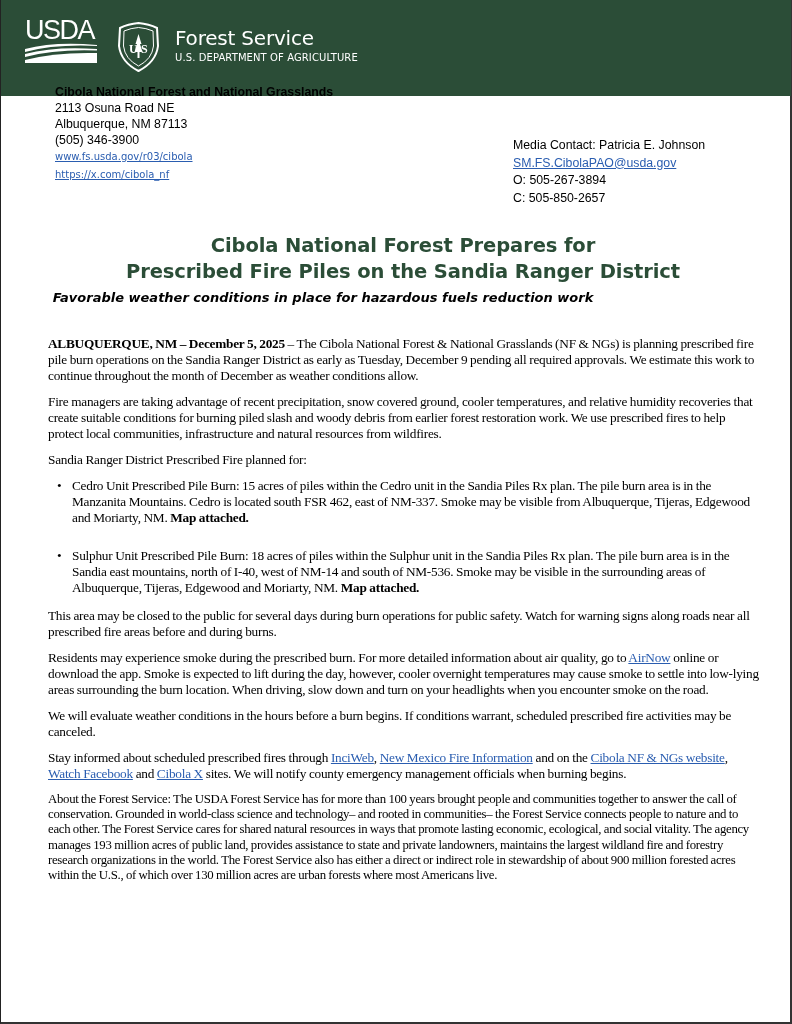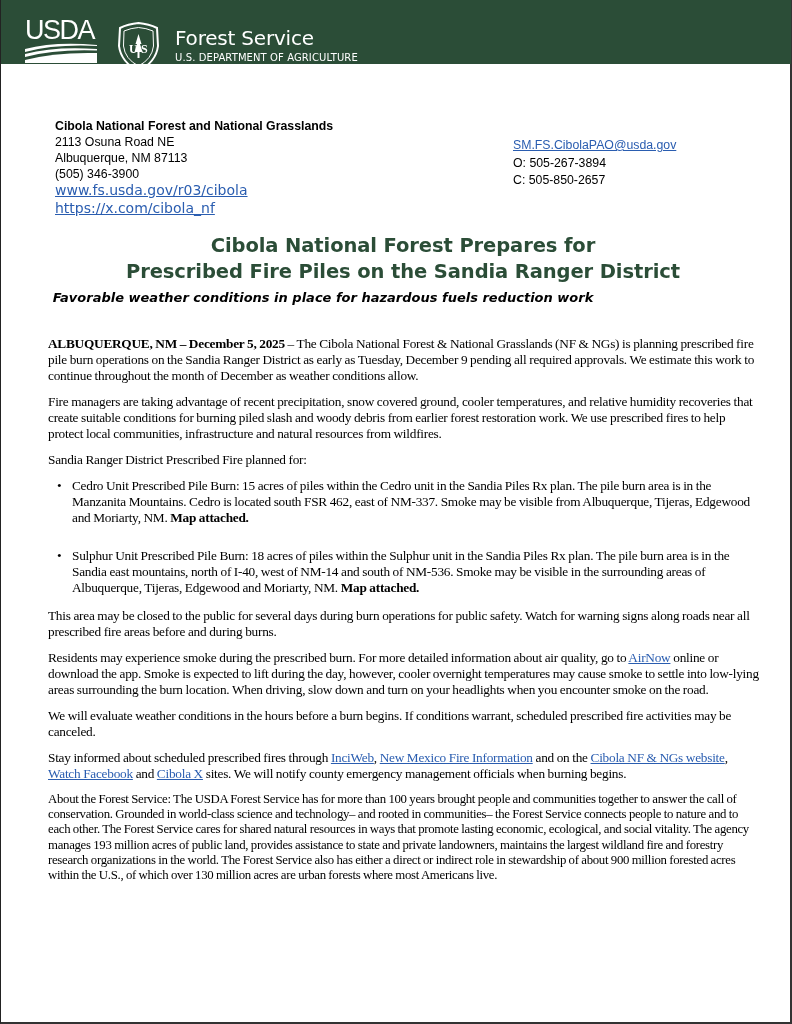--- a/index.html
+++ b/index.html
@@ -1,32 +1,32 @@
 <!DOCTYPE html>
 <html><head>
   <meta charset="utf-8">
   <style>
     * { box-sizing: border-box; margin: 0; padding: 0; }
     html, body { width: 792px; height: 1024px; background: #ffffff; overflow: hidden; }
     body { position: relative; font-family: "Liberation Serif", serif; color: #000; }
     .page { position: absolute; left: 0; top: 0; width: 792px; height: 1024px; border-right: 2px solid #333; border-bottom: 2px solid #333; border-left: 1px solid #222; }
 
     
-    .header { position: absolute; left: 0; top: 0; width: 790px; height: 64px; background: #2b4d37; }
+    .header { position: absolute; left: 0; top: 0; width: 790px; height: 96px; background: #2b4d37; }
     .usda-logo { position: absolute; left: 24px; top: 19px; width: 72px; height: 42px; }
     .usda-text { position: absolute; left: 0; top: -4px; font-family: "Liberation Sans", sans-serif; font-size: 27px; color: #fff; letter-spacing: -1.5px; font-weight: normal; }
     .usda-swoosh { position: absolute; left: 0; top: 24px; width: 72px; height: 20px; }
     .shield { position: absolute; left: 115px; top: 22px; width: 45px; height: 50px; }
     .fs-title { position: absolute; left: 174px; top: 26px; font-family: "DejaVu Sans", sans-serif; font-size: 20px; color: #fff; letter-spacing: -0.2px; }
     .fs-sub { position: absolute; left: 174px; top: 52px; font-family: "DejaVu Sans", sans-serif; font-size: 10px; color: #fff; letter-spacing: 0.1px; }
 
     
-    .org-block { position: absolute; left: 54px; top: 118px; font-family: "Liberation Sans", sans-serif; font-size: 12.3px; line-height: 16px; }
+    .org-block { position: absolute; left: 54px; top: 84px; font-family: "Liberation Sans", sans-serif; font-size: 12.3px; line-height: 16px; }
     .org-block .org-name { font-weight: bold; }
-    .org-block a { font-family: "DejaVu Sans", sans-serif; font-size: 14px; color: #2a5db0; text-decoration: underline; display: block; line-height: 17.5px; }
+    .org-block a { font-family: "DejaVu Sans", sans-serif; font-size: 10px; color: #2a5db0; text-decoration: underline; display: block; line-height: 17.5px; }
     .media-block { position: absolute; left: 512px; top: 137px; font-family: "Liberation Sans", sans-serif; font-size: 12.3px; line-height: 17.5px; }
     .media-block a { color: #2a5db0; text-decoration: underline; display: block; }
 
     
     .headline { position: absolute; left: 0; top: 233px; width: 792px; text-align: center; font-family: "DejaVu Sans", sans-serif; font-weight: bold; font-size: 19.5px; line-height: 26px; color: #2b4d37; letter-spacing: -0.1px; padding-left: 12px; }
     .subhead { position: absolute; left: 0; top: 290px; width: 644px; text-align: center; font-family: "DejaVu Sans", sans-serif; font-weight: bold; font-style: italic; font-size: 13px; color: #000; }
 
     
     .body { position: absolute; left: 47px; top: 336px; width: 712px; font-family: "Liberation Serif", serif; font-size: 13.3px; line-height: 16px; letter-spacing: -0.25px; word-spacing: -0.3px; }
     .body p { margin-bottom: 10px; }
@@ -65,20 +65,21 @@
   <div class="org-block">
     <div class="org-name">Cibola National Forest and National Grasslands</div>
     <div>2113 Osuna Road NE</div>
     <div>Albuquerque, NM 87113</div>
     <div>(505) 346-3900</div>
     <a>www.fs.usda.gov/r03/cibola</a>
     <a>https://x.com/cibola_nf</a>
   </div>
 
   <div class="media-block">
+    <div>Media Contact: Patricia E. Johnson</div>
     <a>SM.FS.CibolaPAO@usda.gov</a>
     <div>O: 505-267-3894</div>
     <div>C: 505-850-2657</div>
   </div>
 
   <div class="headline">
     <div>Cibola National Forest Prepares for</div>
     <div>Prescribed Fire Piles on the Sandia Ranger District</div>
   </div>
   <div class="subhead">Favorable weather conditions in place for hazardous fuels reduction work</div>

